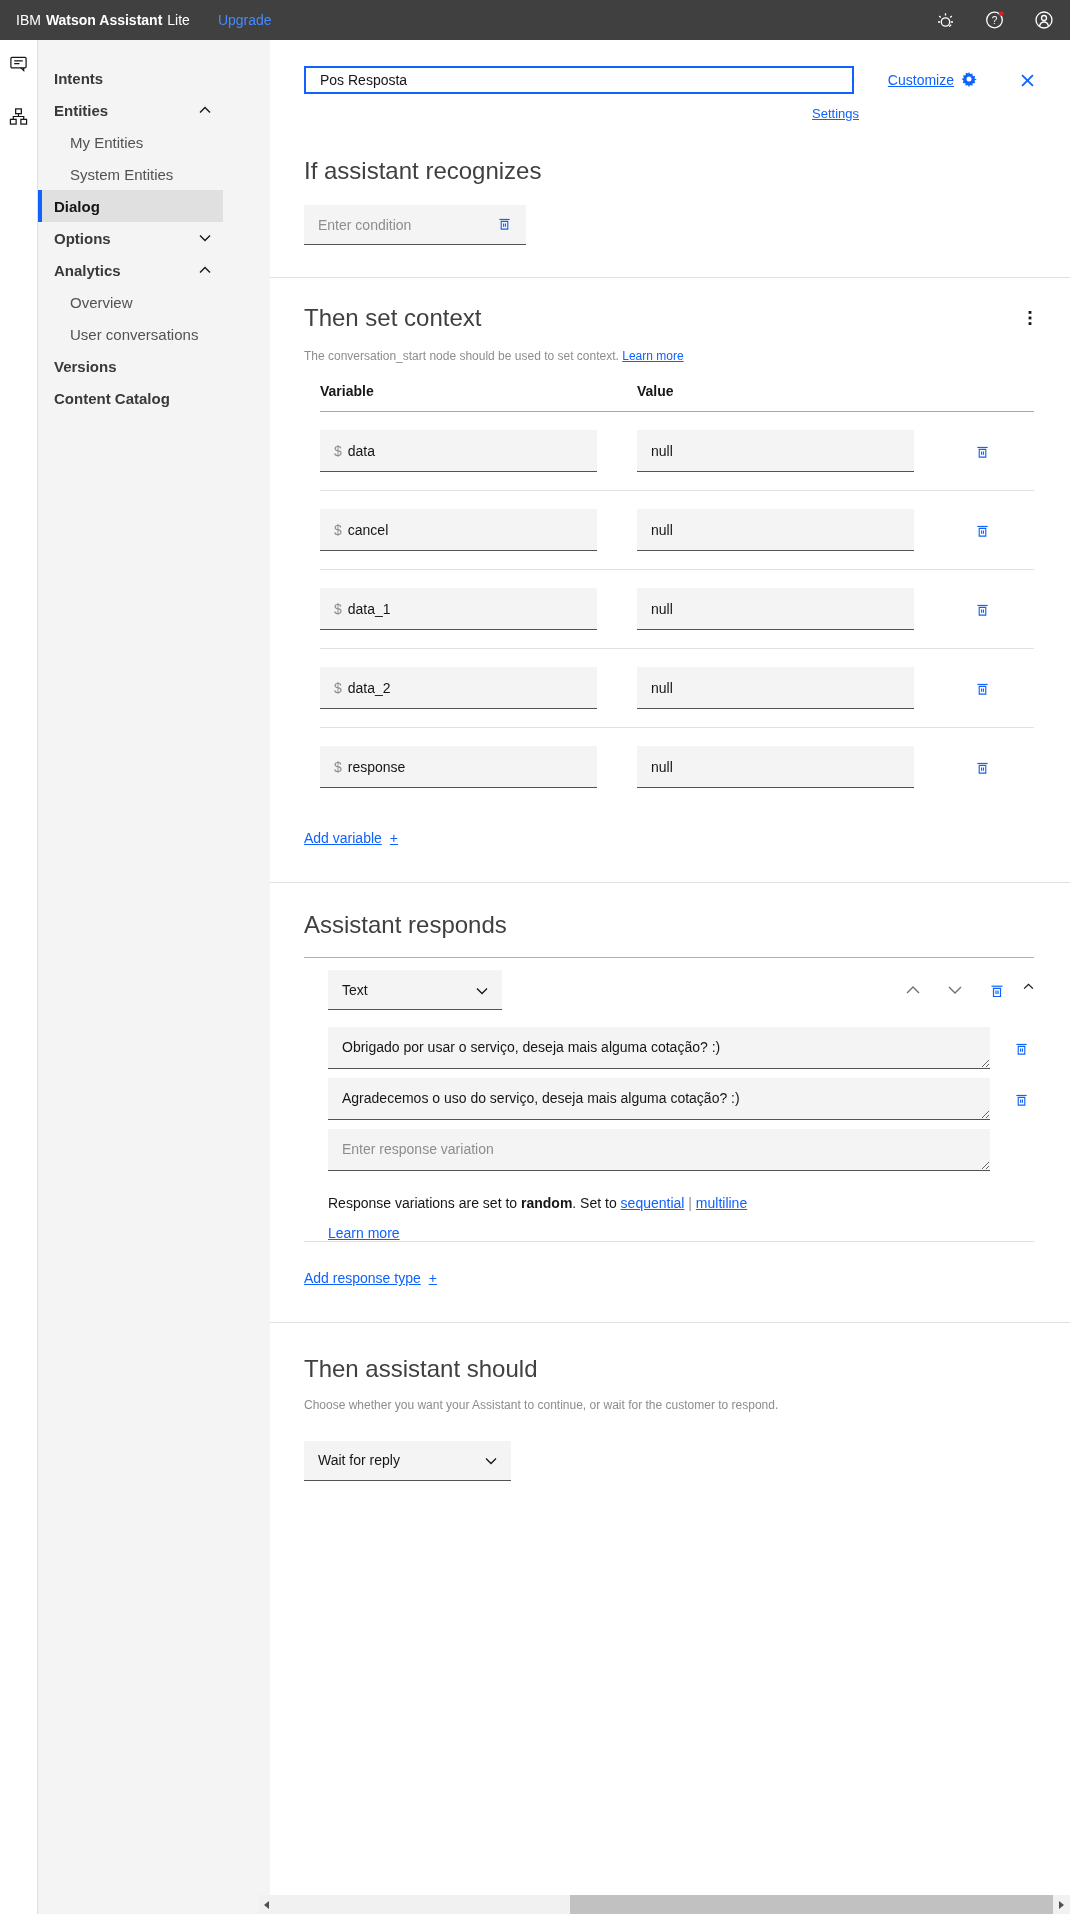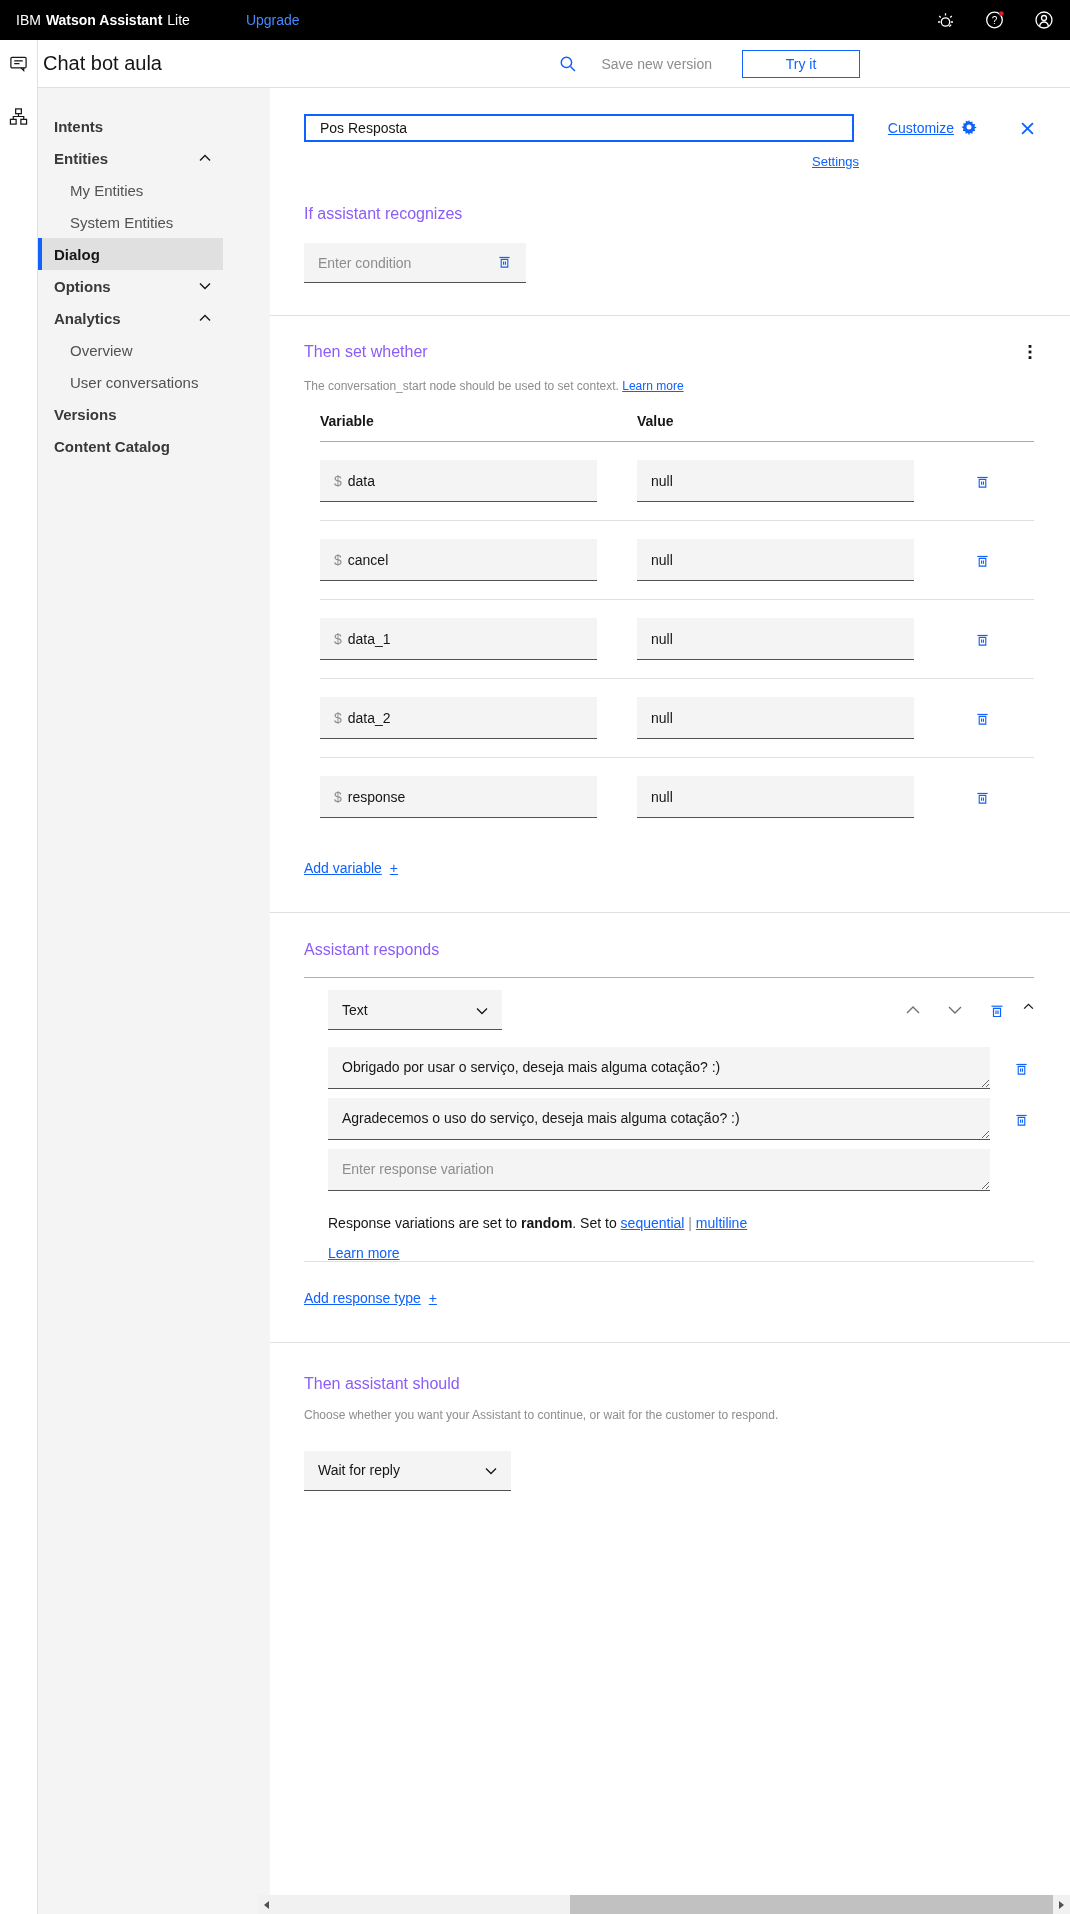--- a/index.html
+++ b/index.html
@@ -4,22 +4,22 @@
 <style>
   * { box-sizing: border-box; }
   html,body { margin:0; padding:0; }
   body {
     width:1070px; height:1914px; position:relative; overflow:hidden;
     font-family:"Liberation Sans", sans-serif; background:#fff; color:#161616;
   }
 
   
   .topbar {
-    height:40px; background:#000000; display:flex; align-items:center;
-    padding:8px 16px; color:#fff; font-size:14px;gap:28px;
+    height:40px; background:#404040; display:flex; align-items:center;
+    padding:8px 16px; color:#fff; font-size:14px;
   }
   .brand { display:flex; gap:5px; align-items:baseline; }
   .brand .bold { font-weight:700; }
   .upgrade { color:#4589ff; margin-left:28px; cursor:pointer; }
   .topbar-right { margin-left:auto; display:flex; align-items:center; gap:28px; }
   .topbar-right svg { display:block; cursor:pointer; }
 
   
   .app { display:flex; height:1874px; }
   .rail {
@@ -51,21 +51,21 @@
     height:32px; width:185px; display:flex; align-items:center;
     padding:0 12px 0 16px; font-size:15px; font-weight:700; color:#393939; cursor:pointer;
   }
   .nav-item.sub { padding-left:32px; font-weight:400; color:#525252; }
   .nav-item.selected { background:#e0e0e0; border-left:4px solid #0f62fe; padding-left:12px; color:#161616; }
   .nav-item .chev { margin-left:auto; display:flex; }
 
   .content { flex:1; background:#fff; padding:0 36px 0 34px; position:relative; min-width:0; }
 
   
-  .section-title { font-size:16px; font-weight:400; margin:0; color:#8b5cf6; }
+  .section-title { font-size:24px; font-weight:400; margin:0; color:#404040; }
   .help-text { font-size:12px; color:#8d8d8d; line-height:1.45; }
   .blue { color:#0f62fe; cursor:pointer;text-decoration:underline; }
   hr.inner-div { border:none; border-top:1px solid #e0e0e0; margin:0; }
   hr.full-div  { border:none; border-top:1px solid #e0e0e0; margin-left:-34px; margin-right:-36px; }
 
   .field {
     background:#f4f4f4; border-bottom:1px solid #525252; height:40px;
     display:flex; align-items:center; padding:0 14px; font-size:14px; color:#161616;
   }
   .placeholder { color:#8d8d8d; }
@@ -186,33 +186,20 @@
         <rect x="7" y="2" width="6" height="5"></rect>
         <rect x="1.5" y="13" width="6" height="5"></rect>
         <rect x="12.5" y="13" width="6" height="5"></rect>
         <path d="M10 7v3M4.5 13v-3h11v3"></path>
       </svg>
     </span>
   </div>
 
   <div class="main-col">
 
-    <div class="page-header">
-      <span class="page-title">Chat bot aula</span>
-      <div class="header-right">
-        <span class="search-btn">
-          <svg width="18" height="18" viewBox="0 0 16 16" fill="none" stroke="#0f62fe" stroke-width="1.3">
-            <circle cx="6.6" cy="6.6" r="4.6"></circle>
-            <path d="M10.2 10.2l4 4"></path>
-          </svg>
-        </span>
-        <span class="save-link">Save new version</span>
-        <button class="tryit-btn">Try it</button>
-      </div>
-    </div>
 
     <div class="body-row">
 
       <nav class="sidebar">
         <div class="nav-item">
           <span>Intents</span>
         </div>
         <div class="nav-item">
           <span>Entities</span>
           <span class="chev">
@@ -291,21 +278,21 @@
               <path d="M2.5 4.7h11"></path>
               <path d="M4.5 6.8h7v8.2h-7z"></path>
               <path d="M7 9v3.6M9 9v3.6"></path>
             </svg>
           </span>
         </div>
 
         <hr class="full-div mt32">
 
         <div class="sec-head-row mt26">
-          <h2 class="section-title">Then set whether</h2>
+          <h2 class="section-title">Then set context</h2>
           <span class="kebab">
             <svg width="4" height="16" viewBox="0 0 4 16" fill="#161616">
               <rect x="0.6" y="1" width="2.8" height="2.8"></rect>
                 <rect x="0.6" y="6.6" width="2.8" height="2.8"></rect>
                 <rect x="0.6" y="12.2" width="2.8" height="2.8"></rect>
             </svg>
           </span>
         </div>
         <div class="help-text mt16">
           <span>The conversation_start node should be used to set context.</span>

